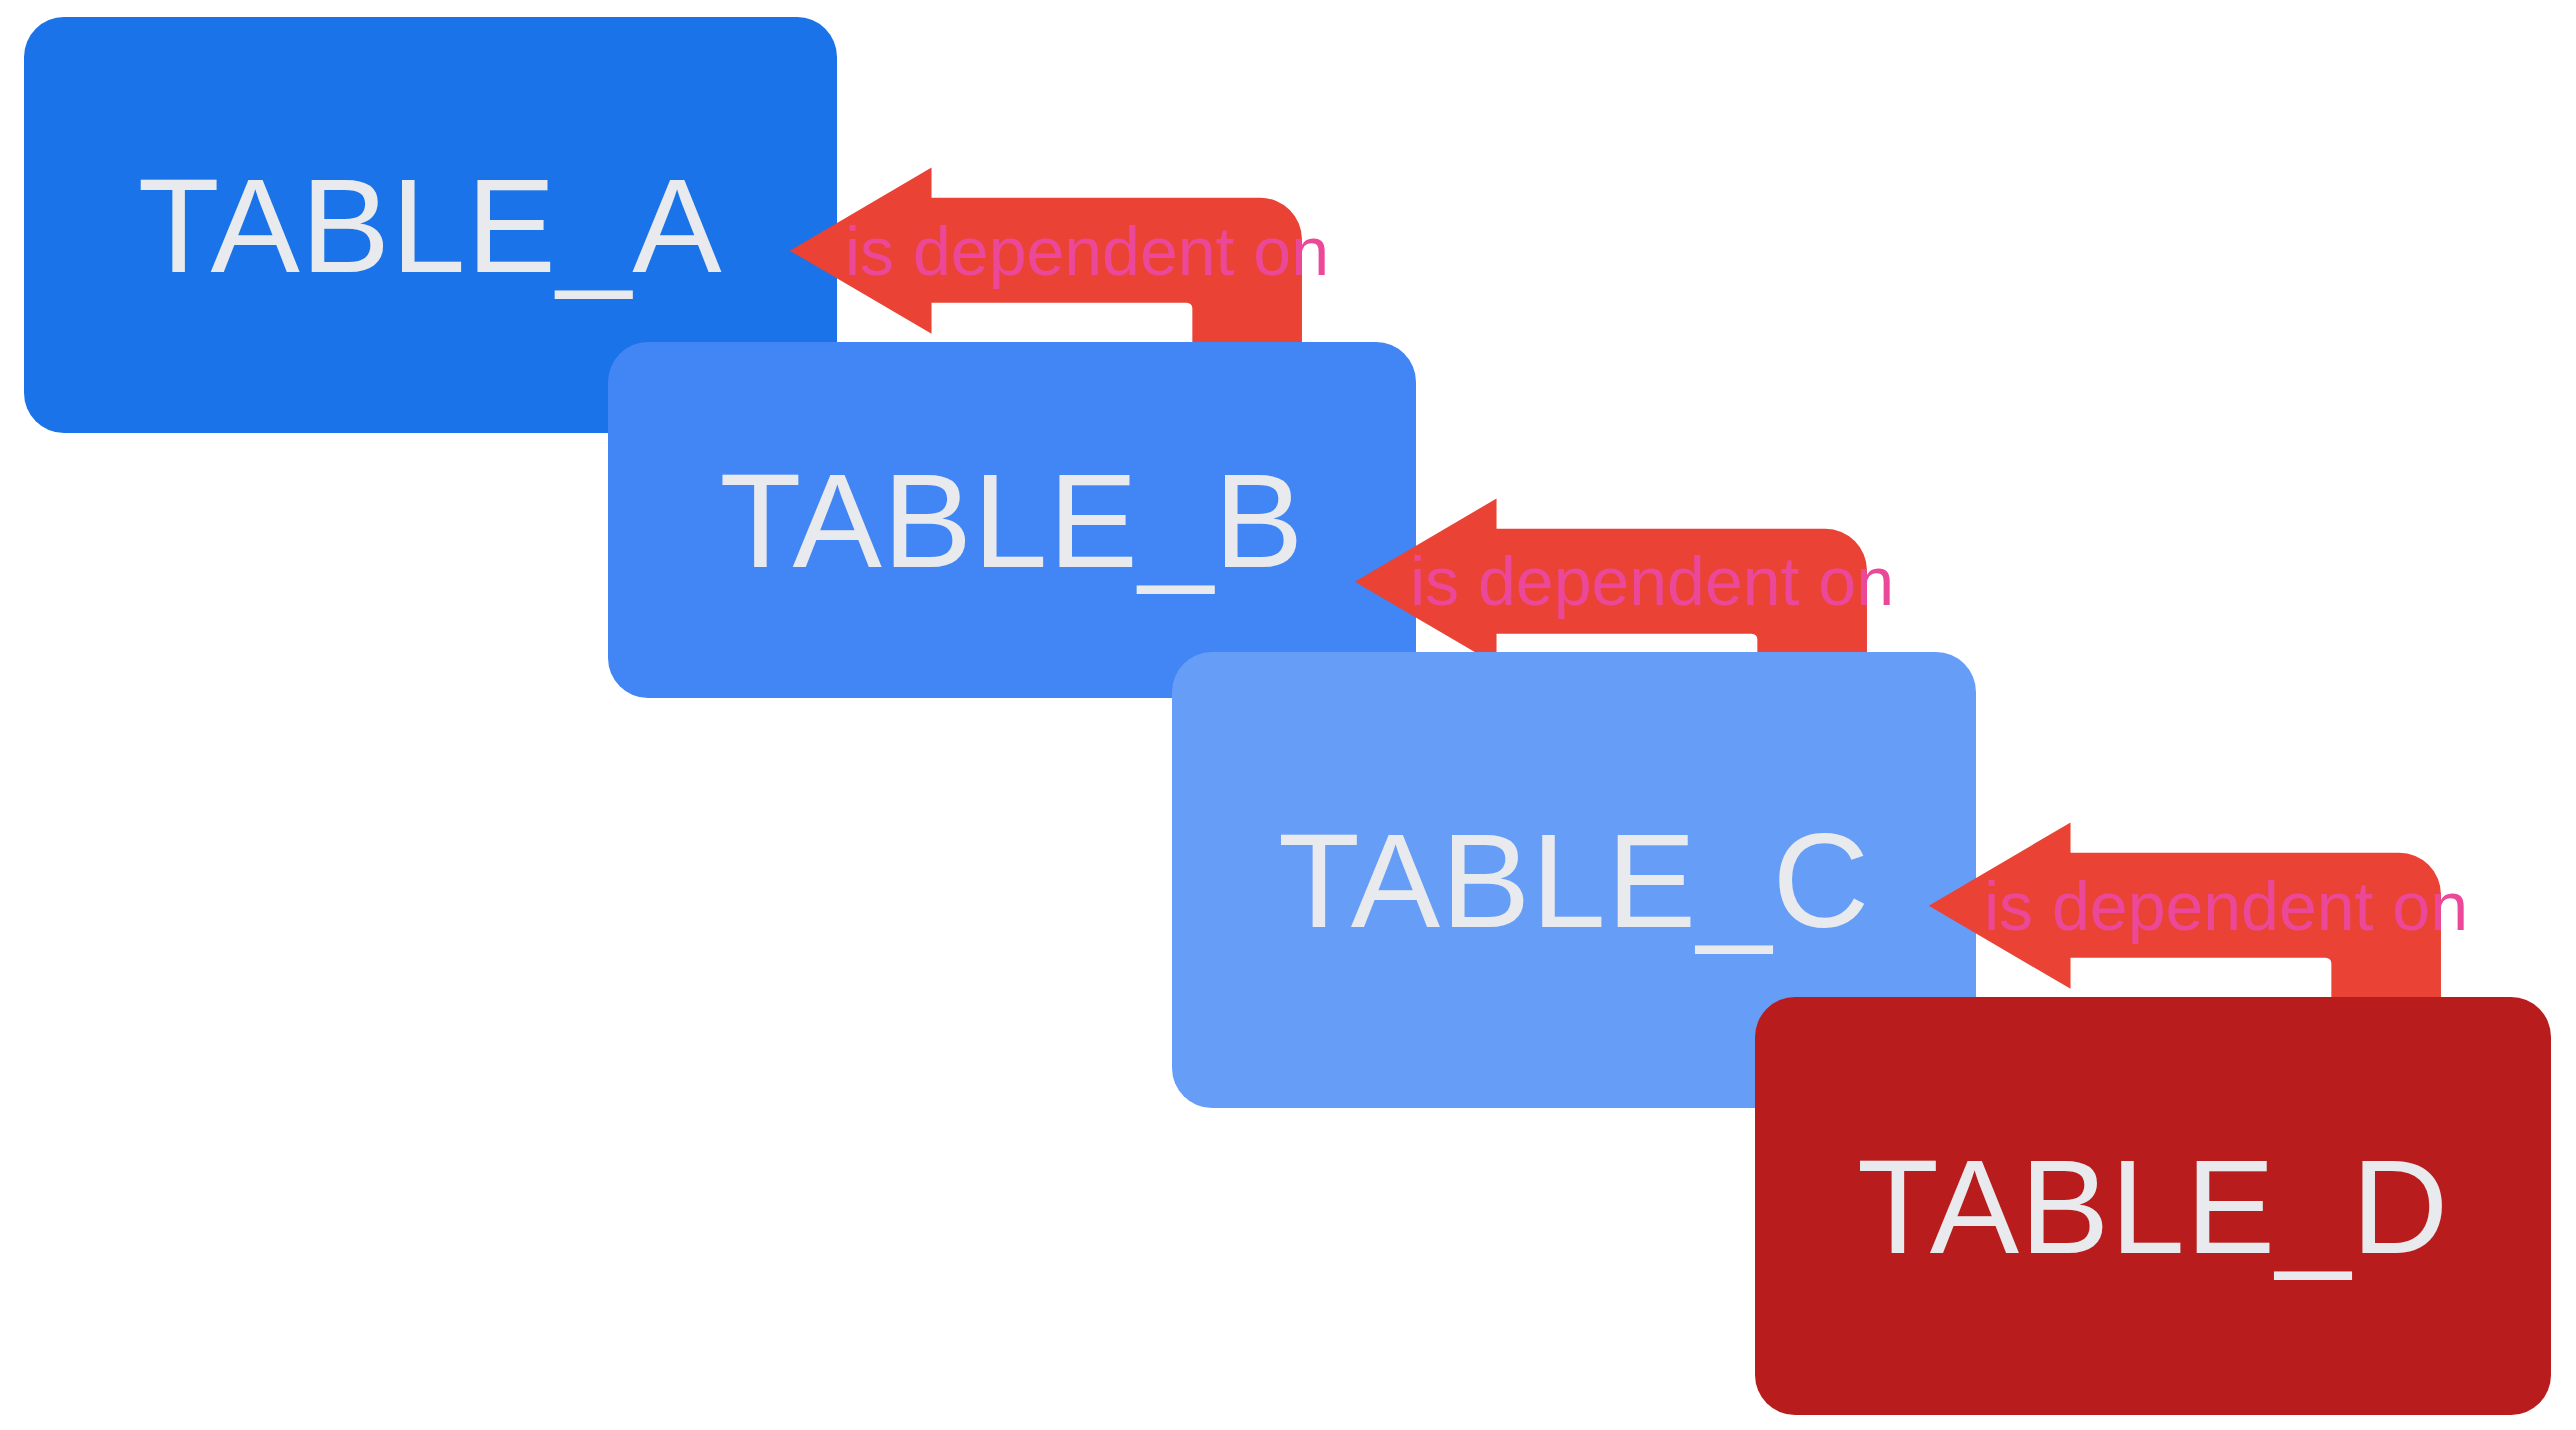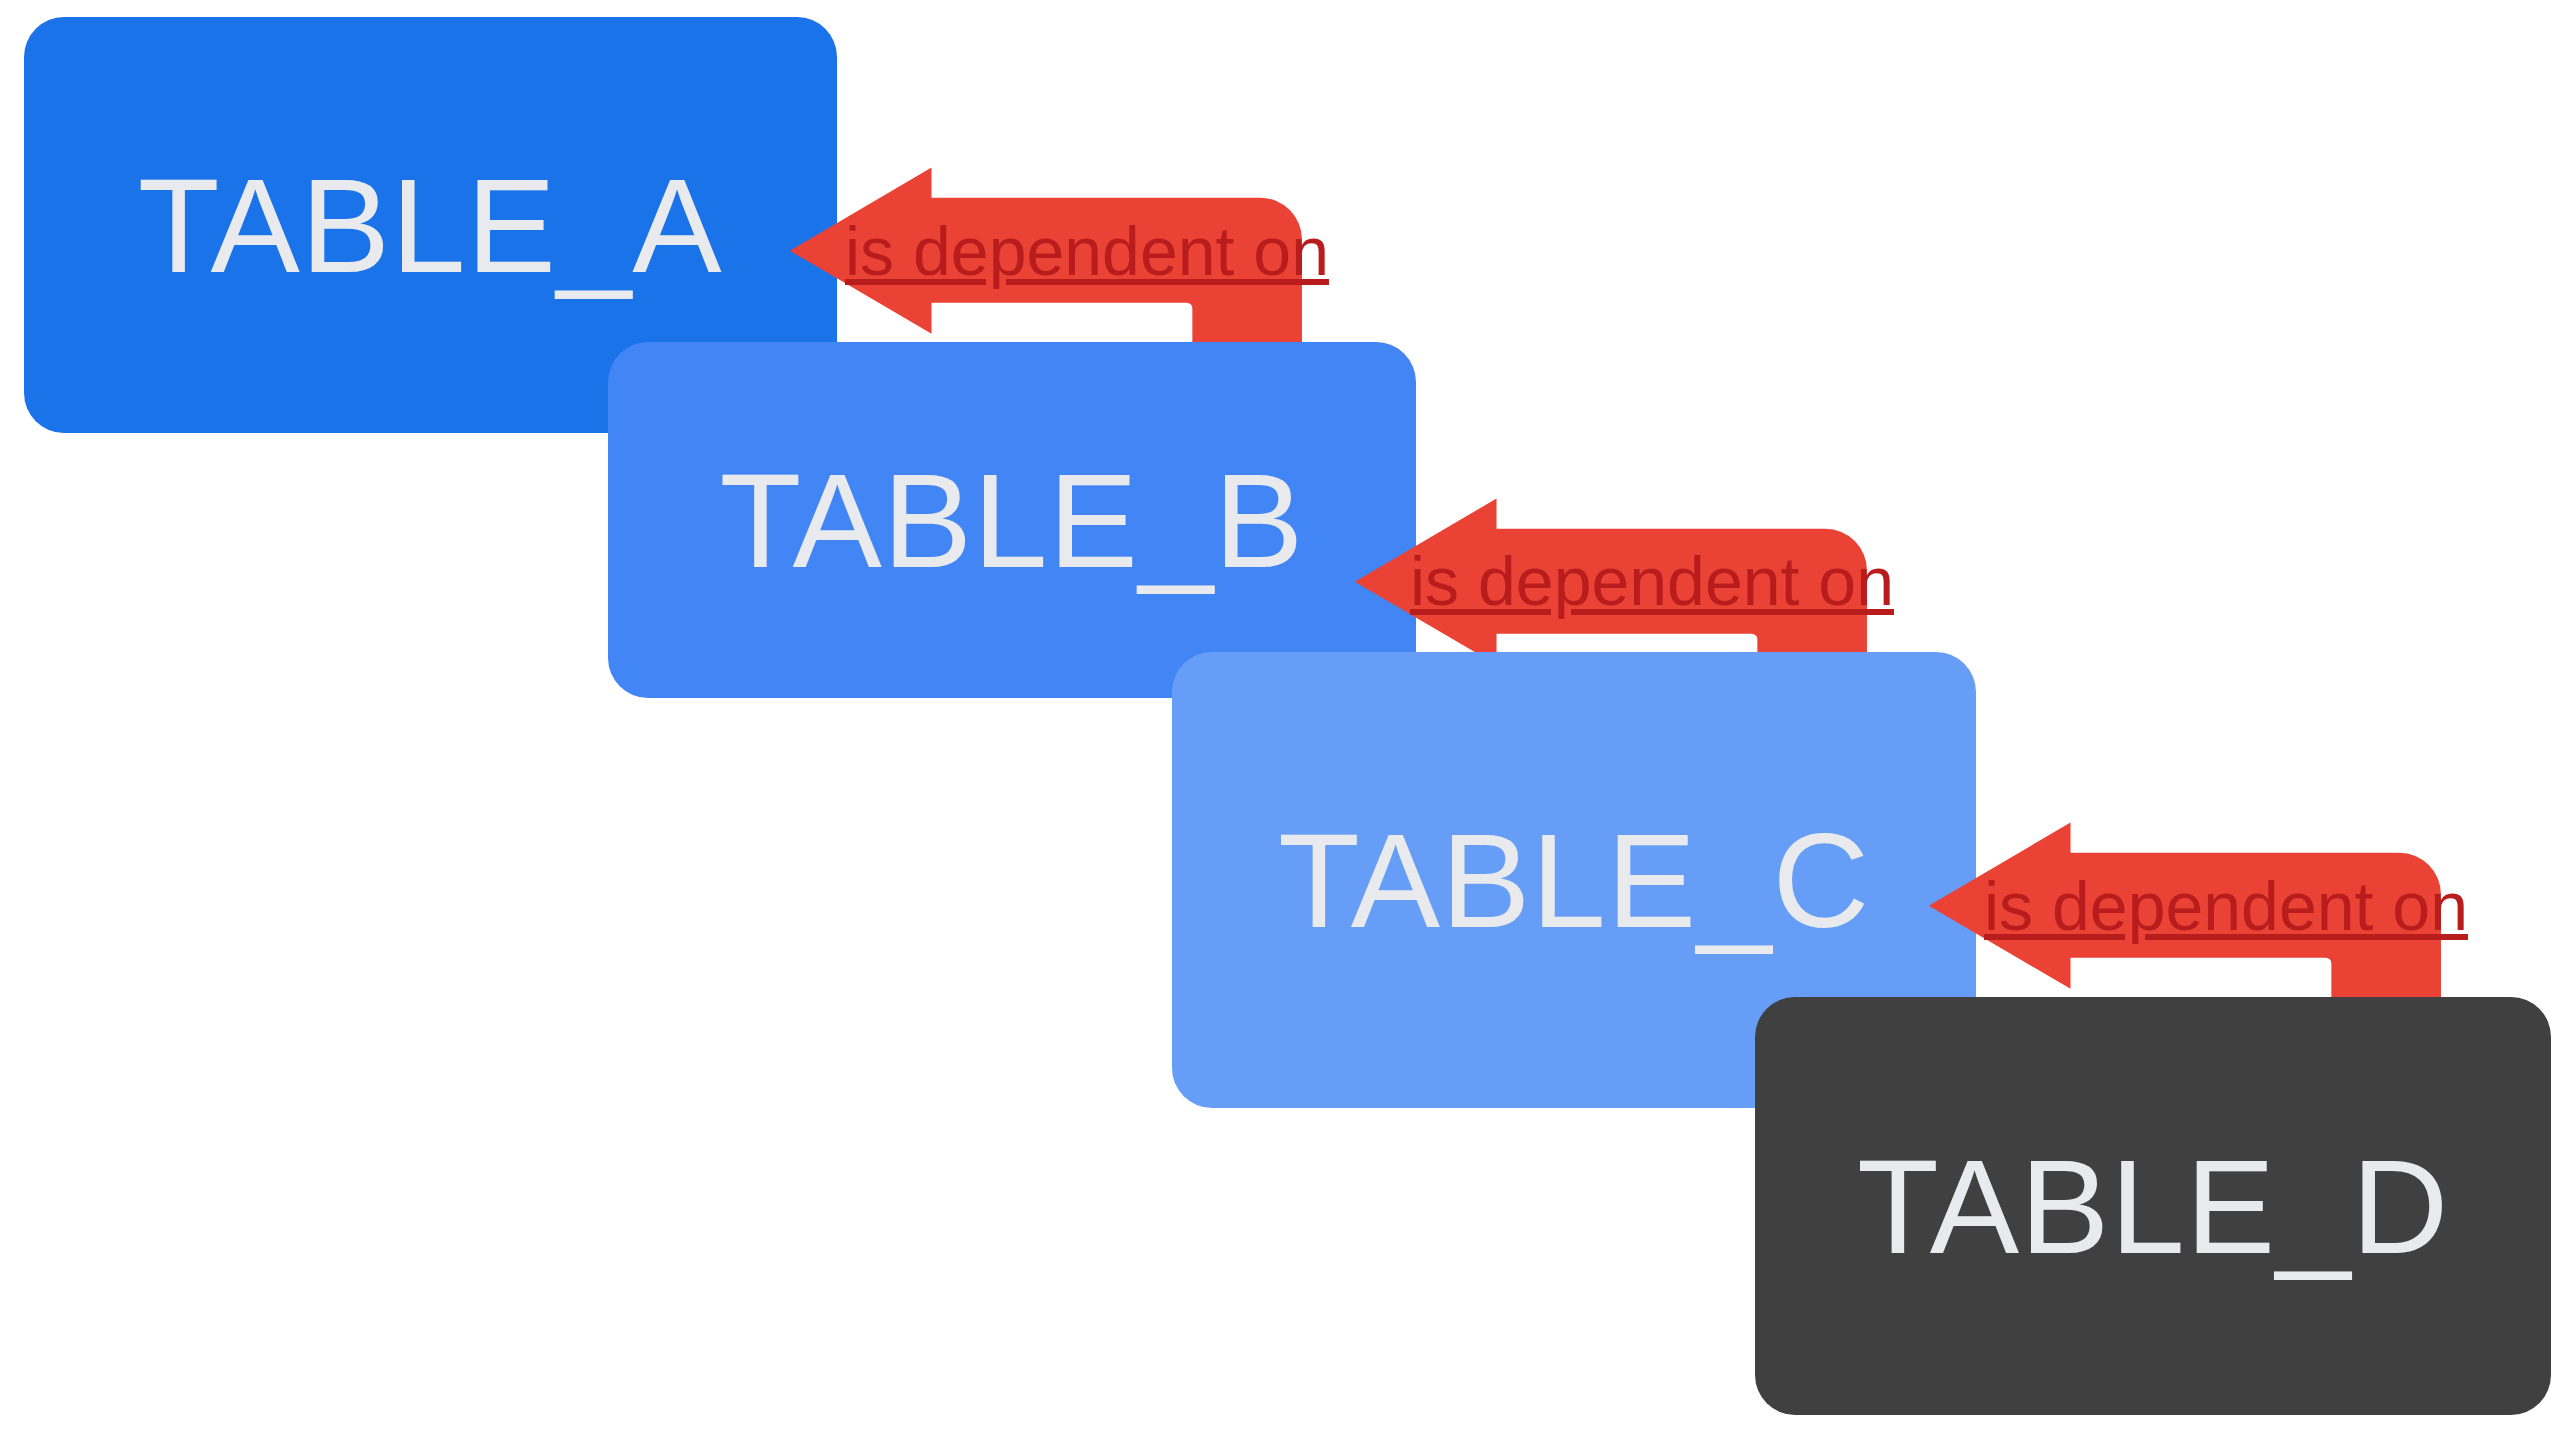--- a/index.html
+++ b/index.html
@@ -49,26 +49,25 @@
   .arrow-2 { left: 1351px; top: 487px; z-index: 4; }
   .arrow-3 { left: 1925px; top: 811px; z-index: 6; }
 
   .arrow-label {
     position: absolute;
     width: 378px;
     height: 106px;
     display: flex;
     align-items: center;
     justify-content: center;
-    color: #b91c1c;
+    color: #ec4899;
     font-size: 68px;
     font-weight: 400;
     white-space: nowrap;
     user-select: none;
-    text-decoration: underline;
   }
   .arrow-label-1 { left: 898px;  top: 198px; z-index: 2; }
   .arrow-label-2 { left: 1463px; top: 528px; z-index: 4; }
   .arrow-label-3 { left: 2037px; top: 853px; z-index: 6; }
 </style>
 </head>
 <body>
 
 <div class="canvas">
 
@@ -92,18 +91,18 @@
 
   <div class="table-box box-c" style="background-color: rgb(102, 157, 246);">
     <span class="table-label">TABLE_C</span>
   </div>
 
   <svg class="arrow arrow-3" viewBox="0 0 600 260" aria-hidden="true">
     <path d="M 4 100 L 154 12 L 154 44 L 502 44 A 44 44 0 0 1 546 88 L 546 246 L 430 246 L 430 161 A 6 6 0 0 0 424 155 L 154 155 L 154 188 Z" fill="#ea4335"></path>
   </svg>
   <div class="arrow-label arrow-label-3">is dependent on</div>
 
-  <div class="table-box box-d" style="background-color: #404040; text-align: right;">
+  <div class="table-box box-d" style="background-color: #b91c1c; text-align: right;">
     <span class="table-label">TABLE_D</span>
   </div>
 
 </div>
 
 
 </body></html>

